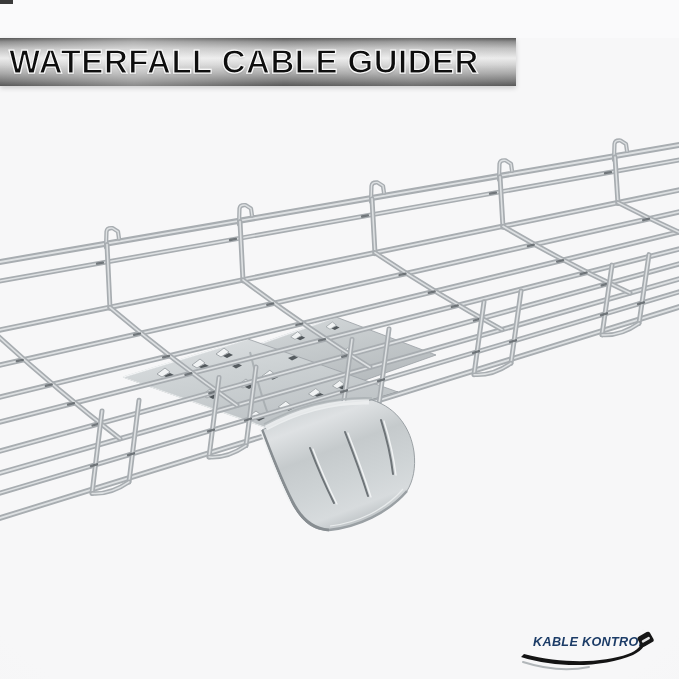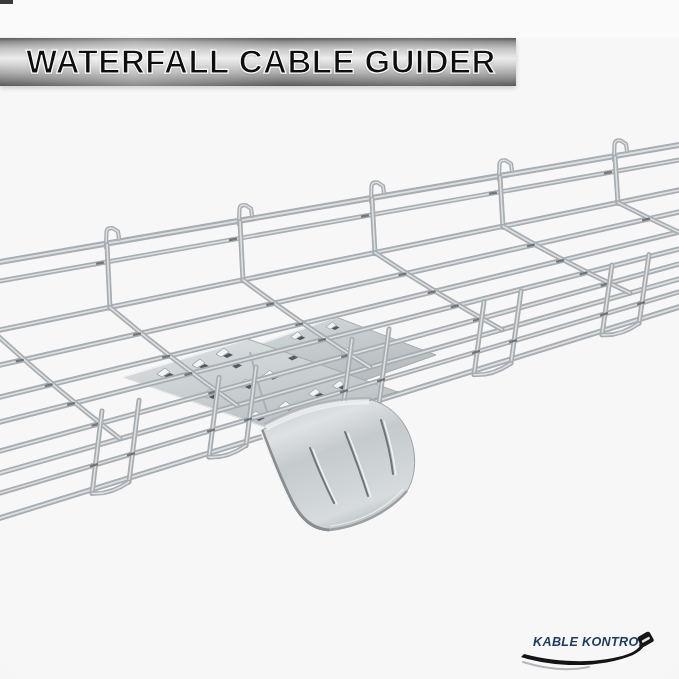--- a/index.html
+++ b/index.html
@@ -15,21 +15,21 @@
     background:linear-gradient(180deg,#565656 0%,#8f8f8f 8%,#c2c2c2 22%,#ececec 42%,#d5d5d5 55%,#a8a8a8 74%,#7a7a7a 90%,#585858 100%);
     box-shadow:0 2px 5px rgba(0,0,0,0.18);
     display:flex;align-items:center;
   }
   .banner::after{
     content:"";position:absolute;inset:0;
     background:linear-gradient(90deg,rgba(255,255,255,0) 0%,rgba(255,255,255,0.30) 26%,rgba(255,255,255,0) 55%,rgba(255,255,255,0.12) 80%,rgba(255,255,255,0) 100%);
     pointer-events:none;
   }
   .banner-title{
-    position:relative;z-index:2;padding-left:26px;
+    position:relative;z-index:2;padding-left:9px;
     font-size:33px;font-weight:700;letter-spacing:0.5px;color:#0e0e0e;
     -webkit-text-stroke:1.25px #f8f8f8;
     text-shadow:0 0 2px rgba(255,255,255,0.65), 0 1px 2px rgba(0,0,0,0.25);
     white-space:nowrap;
   }
   .scene{position:absolute;left:0;top:0;width:679px;height:679px;}
   .logo{position:absolute;left:513px;top:627px;width:162px;height:48px;}
   .logo-text{
     position:absolute;left:20px;top:8px;
     font-size:12.6px;font-weight:700;font-style:italic;letter-spacing:0.35px;

